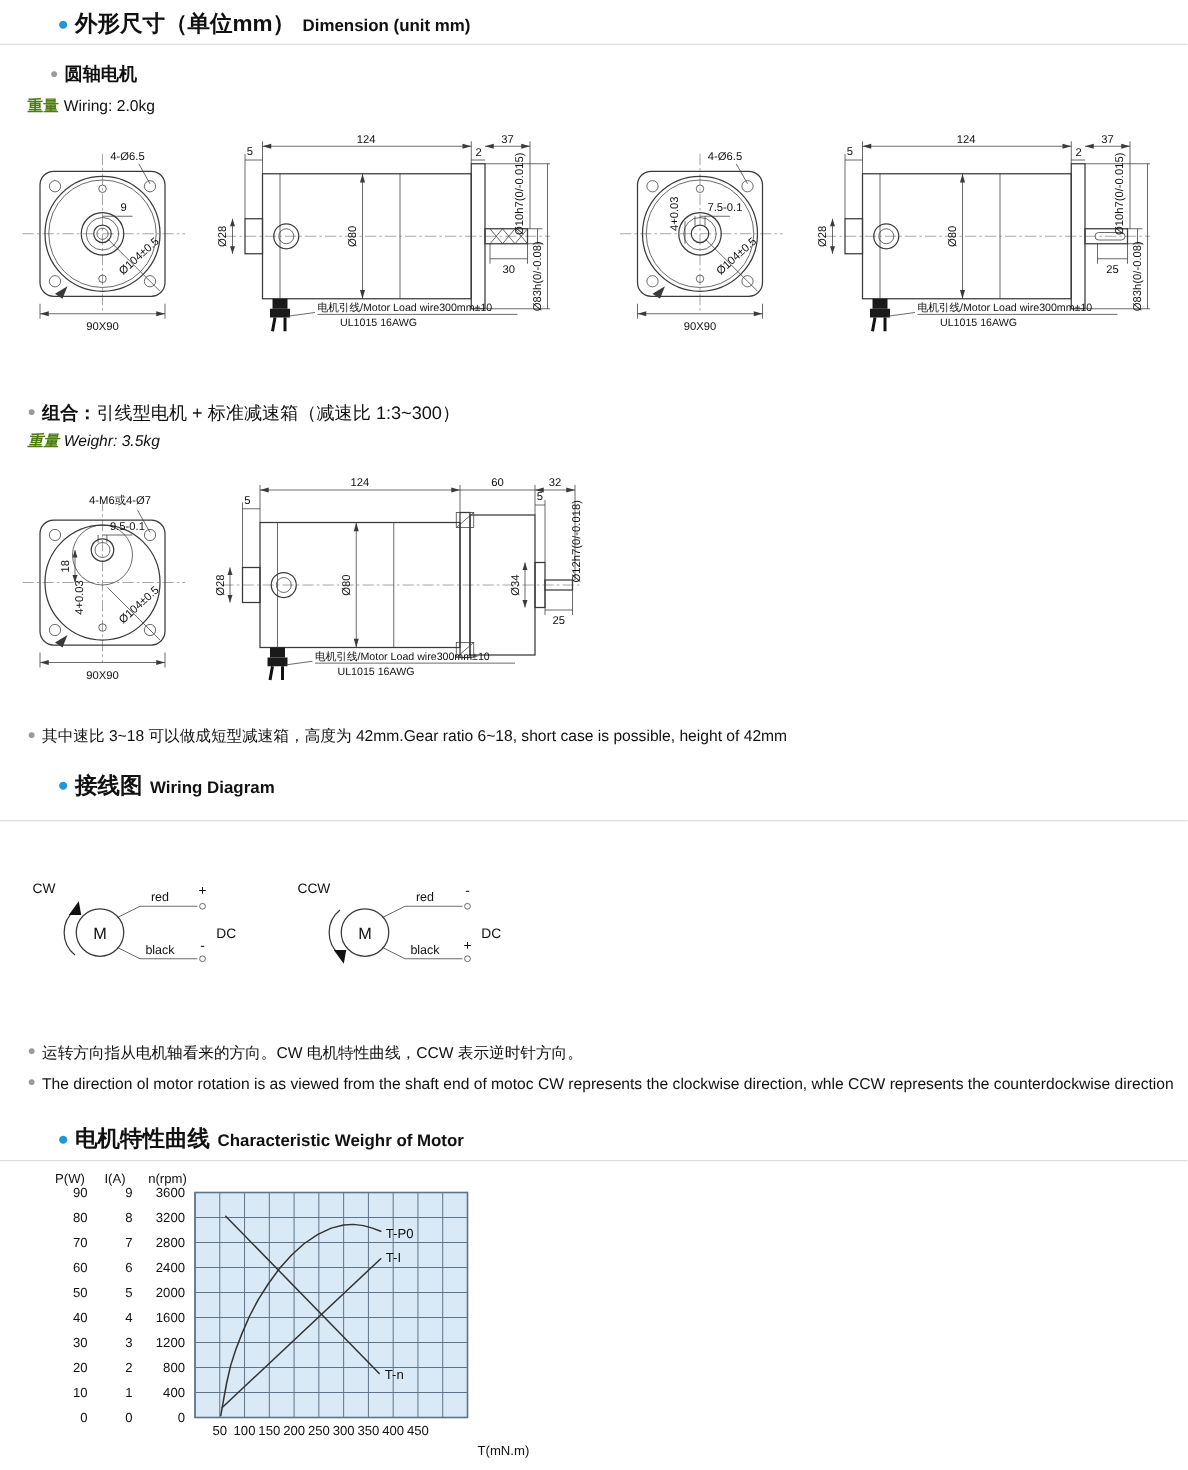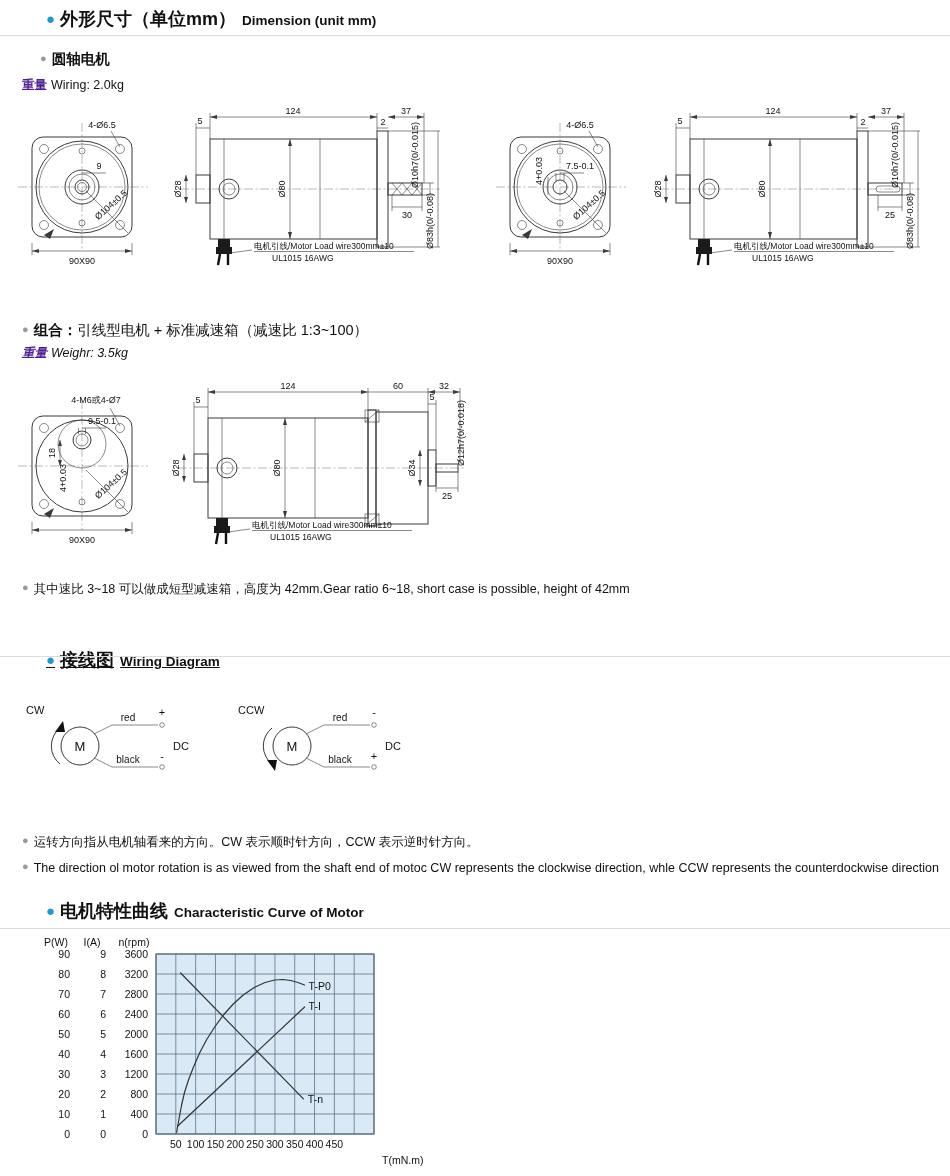--- a/index.html
+++ b/index.html
@@ -7,21 +7,21 @@
        font-family:"Liberation Sans",sans-serif;color:#111;overflow:hidden;}
   .abs{position:absolute;}
   .hr{position:absolute;left:0;width:950px;height:1px;background:#dcdcdc;}
   .h1{font-weight:bold;font-size:18px;white-space:nowrap;margin-left:24px;}
   .h1 .en{font-size:13.5px;margin-left:6px;}
   .bullet-blue{color:#1b9ad6;font-size:15px;margin-right:5px;vertical-align:1px;}
   .bullet-gray{color:#9a9a9a;font-size:11px;margin-right:5px;vertical-align:2px;}
   .sub-h{font-size:14.5px;font-weight:bold;white-space:nowrap;}
   .sub-h .rest{font-weight:normal;}
   .weight{font-size:12.5px;white-space:nowrap;}
-  .weight .wz{font-weight:bold;color:#4c1d95;margin-right:4px;}
+  .weight .wz{font-weight:bold;color:#4d7c0f;margin-right:4px;}
   .note{font-size:12.5px;white-space:nowrap;}
   svg text{font-family:"Liberation Sans",sans-serif;fill:#111;}
   .st{fill:none;stroke:#3a3a3a;stroke-width:1;}
   .thin{stroke-width:0.6;}
   .dim{stroke:#3a3a3a;stroke-width:0.6;fill:none;}
   .cl{stroke:#8a8a8a;stroke-width:0.6;stroke-dasharray:9 2.5 2 2.5;fill:none;}
   .dtext{font-size:9px;}
   .wtext{font-size:8.5px;}
   .ah{fill:#3a3a3a;stroke:none;}
   .wirestroke{stroke:#111;stroke-width:2.4;fill:none;}
@@ -220,21 +220,21 @@
     <rect x="44" y="144" width="16" height="7" fill="#1a1a1a"></rect>
     <path class="wirestroke" d="M48,151 L46,162 M56,151 L56,162"></path>
     <line class="dim" x1="58" y1="150" x2="80" y2="147"></line>
   </g>
   <text class="wtext" x="82" y="146">电机引线/Motor Load wire300mm±10</text>
   <line class="dim" x1="82" y1="148.5" x2="242" y2="148.5"></line>
   <text class="wtext" x="100" y="158">UL1015 16AWG</text>
 </svg>
 
 <div class="abs sub-h" style="left:22px;top:321px;">
-  <span class="bullet-gray">●</span><span>组合：</span><span class="rest">引线型电机 + 标准减速箱（减速比 1:3~100）</span>
+  <span class="bullet-gray">●</span><span>组合：</span><span class="rest">引线型电机 + 标准减速箱（减速比 1:3~300）</span>
 </div>
 <div class="abs weight" style="left:22px;top:345px;font-style:italic;">
   <span class="wz">重量</span><span>Weighr: 3.5kg</span>
 </div>
 
 <svg class="abs" style="left:14px;top:378px;" width="152" height="168" viewBox="0 0 152 168">
   <line class="cl" x1="4" y1="88" x2="134" y2="88"></line>
   <line class="cl" x1="68" y1="22" x2="68" y2="152"></line>
   <rect class="st" x="18" y="38" width="100" height="100" rx="11"></rect>
   <circle class="st" cx="68" cy="88" r="46"></circle>
@@ -331,21 +331,21 @@
   </g>
   <text class="wtext" x="82" y="150">电机引线/Motor Load wire300mm±10</text>
   <line class="dim" x1="82" y1="152.5" x2="242" y2="152.5"></line>
   <text class="wtext" x="100" y="162">UL1015 16AWG</text>
 </svg>
 
 <div class="abs note" style="left:22px;top:581px;">
   <span class="bullet-gray">●</span><span>其中速比 3~18 可以做成短型减速箱，高度为 42mm.Gear ratio 6~18, short case is possible, height of 42mm</span>
 </div>
 
-<div class="abs h1" style="left:22px;top:648px;text-decoration:underline;">
+<div class="abs h1" style="left:22px;top:616px;">
   <span class="bullet-blue">●</span><span>接线图</span><span class="en">Wiring Diagram</span>
 </div>
 <div class="hr" style="top:656px;"></div>
 
 <svg class="abs" style="left:18px;top:696px;" width="185" height="95" viewBox="0 0 185 95">
   <text x="8" y="18" font-size="11">CW</text>
   <circle class="st" cx="62" cy="50" r="19"></circle>
   <text x="62" y="55" font-size="13" text-anchor="middle">M</text>
   <path class="st" d="M42,68 A 23,23 0 0 1 42,32"></path>
   <polygon fill="#111" points="37,36 45,25 47,36"></polygon>
@@ -375,28 +375,28 @@
   <text x="144" y="20" font-size="11" text-anchor="middle">-</text>
   <line class="st thin" x1="76" y1="62" x2="94" y2="71"></line>
   <line class="st thin" x1="94" y1="71" x2="140" y2="71"></line>
   <text x="110" y="67" font-size="10" text-anchor="middle">black</text>
   <circle class="st thin" cx="144" cy="71" r="2.3" fill="#fff"></circle>
   <text x="144" y="64" font-size="11" text-anchor="middle">+</text>
   <text x="155" y="54" font-size="11">DC</text>
 </svg>
 
 <div class="abs note" style="left:22px;top:834px;">
-  <span class="bullet-gray">●</span><span>运转方向指从电机轴看来的方向。CW 表示顺时针方向，CCW 表示逆时针方向。</span>
+  <span class="bullet-gray">●</span><span>运转方向指从电机轴看来的方向。CW 电机特性曲线，CCW 表示逆时针方向。</span>
 </div>
 <div class="abs note" style="left:22px;top:860px;">
   <span class="bullet-gray">●</span><span>The direction ol motor rotation is as viewed from the shaft end of motoc CW represents the clockwise direction, whle CCW represents the counterdockwise direction</span>
 </div>
 
 <div class="abs h1" style="left:22px;top:899px;">
-  <span class="bullet-blue">●</span><span>电机特性曲线</span><span class="en">Characteristic Curve of Motor</span>
+  <span class="bullet-blue">●</span><span>电机特性曲线</span><span class="en">Characteristic Weighr of Motor</span>
 </div>
 <div class="hr" style="top:928px;"></div>
 
 <svg id="curve-chart" class="abs" style="left:22px;top:936px;" width="440" height="235" viewBox="0 0 440 235">
     <rect x="134" y="18" width="218" height="180" fill="#d9e9f5"></rect>
     <line x1="134" y1="18" x2="134" y2="198" stroke="#5f7488" stroke-width="0.8"></line>
     <line x1="153.8181818181818" y1="18" x2="153.8181818181818" y2="198" stroke="#5f7488" stroke-width="0.8"></line>
     <line x1="173.63636363636363" y1="18" x2="173.63636363636363" y2="198" stroke="#5f7488" stroke-width="0.8"></line>
     <line x1="193.45454545454544" y1="18" x2="193.45454545454544" y2="198" stroke="#5f7488" stroke-width="0.8"></line>
     <line x1="213.27272727272725" y1="18" x2="213.27272727272725" y2="198" stroke="#5f7488" stroke-width="0.8"></line>

